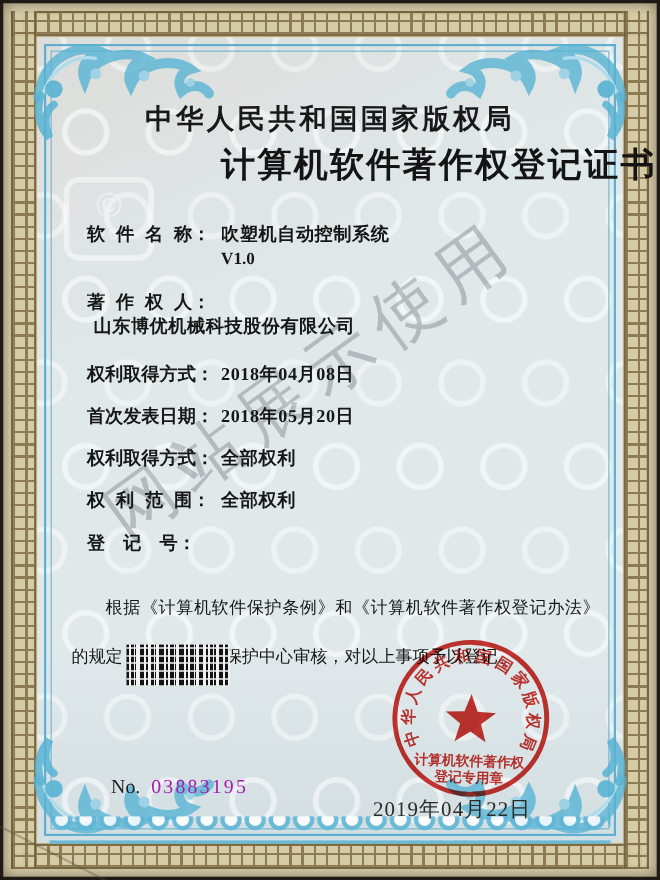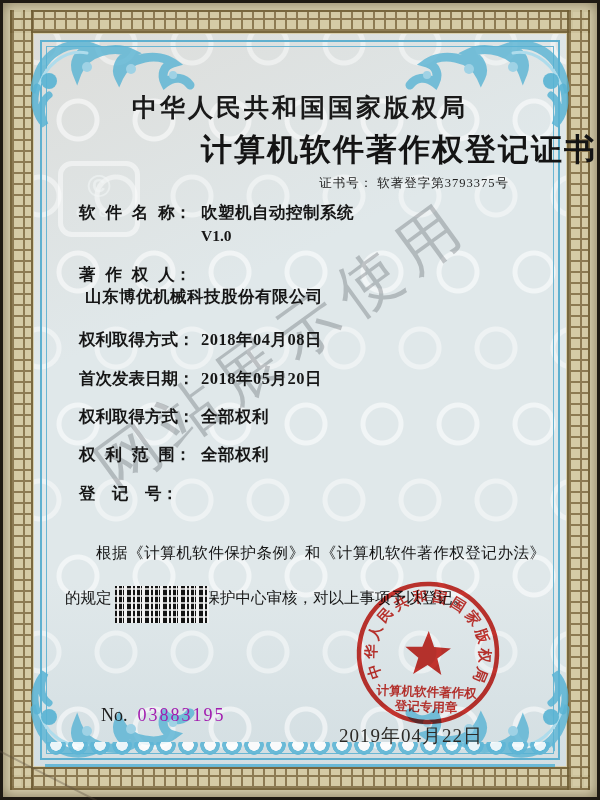--- a/index.html
+++ b/index.html
@@ -181,24 +181,20 @@
 
   <div class="cpcc">
     <div class="c">©</div>
     <div class="t">CPCC</div>
   </div>
 
   <div class="diag">网站展示使用</div>
 
   <div class="authority">中华人民共和国国家版权局</div>
   <div class="cert-title">计算机软件著作权登记证书</div>
-  <div class="certno">
-    <span>证书号：</span>
-    <span>软著登字第3793375号</span>
-  </div>
 
   <div class="row" style="top:199px;">
     <span class="lab">软 件 名 称：</span>
     <span class="val">吹塑机自动控制系统</span>
   </div>
   <div class="val2">V1.0</div>
 
   <div class="row" style="top:261px;flex-direction:column;">
     <span class="lab">著 作 权 人：</span>
     <span class="val">山东博优机械科技股份有限公司</span>

